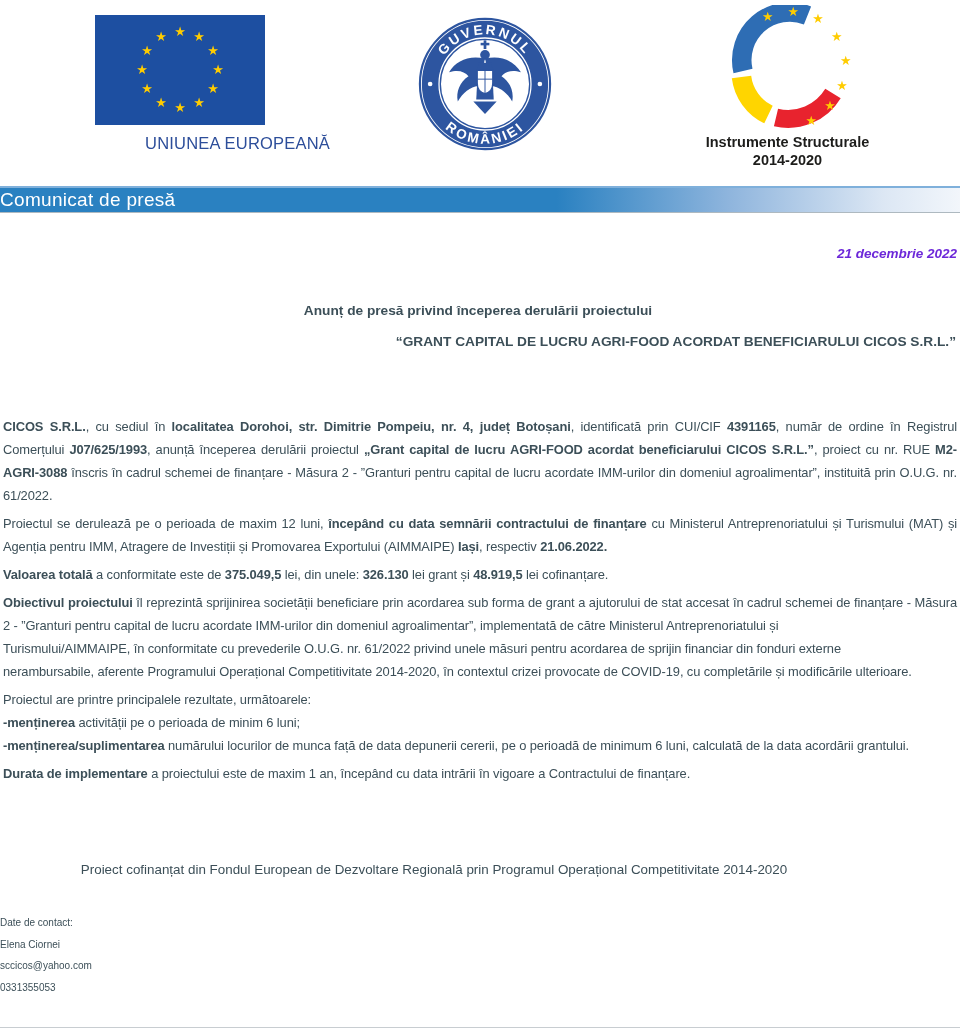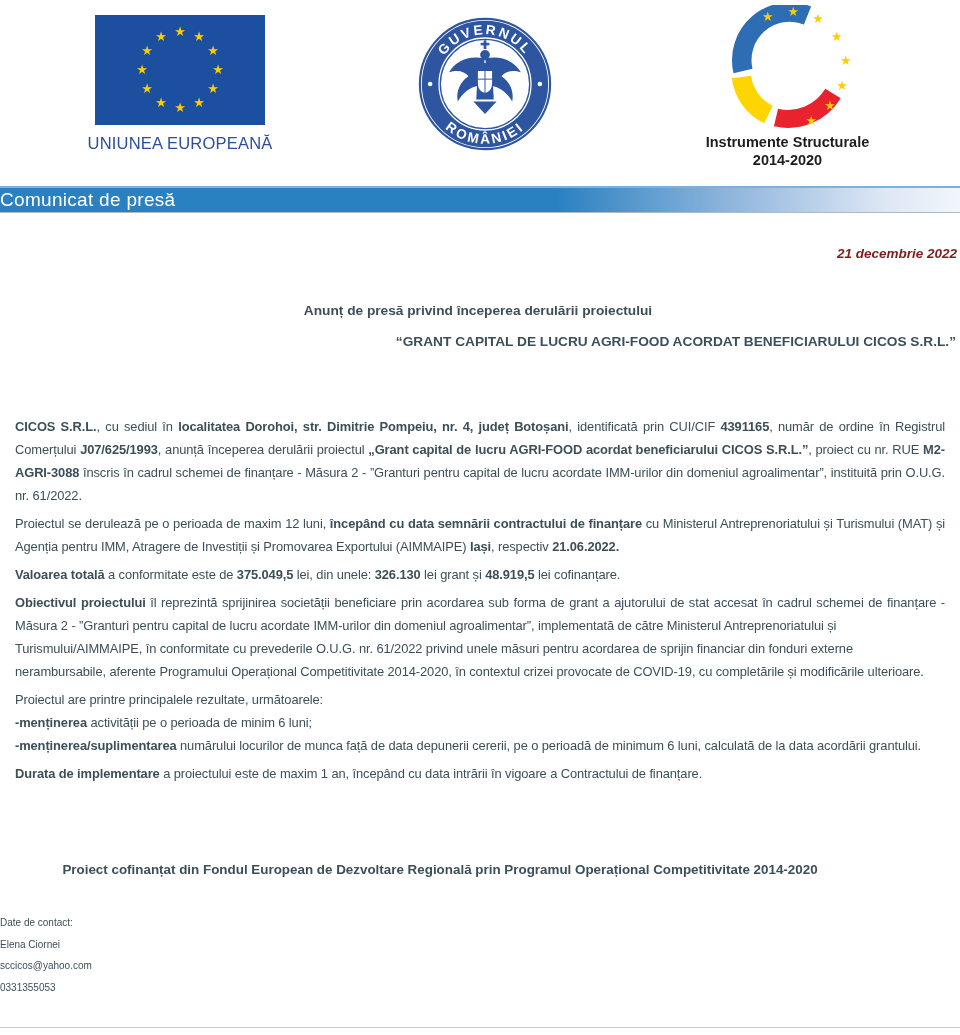--- a/index.html
+++ b/index.html
@@ -4,50 +4,50 @@
 <style>
   html,body{margin:0;padding:0;background:#fff;}
   .page{position:relative;width:960px;height:1035px;background:#fff;overflow:hidden;
         font-family:"Liberation Sans",sans-serif;color:#3C4F58;}
 
   
   .eu-block{position:absolute;left:95px;top:15px;width:170px;}
   .eu-flag{position:relative;width:170px;height:110px;background:#1D4FA1;}
   .eu-flag .st{position:absolute;width:16px;height:16px;line-height:16px;text-align:center;
                font-size:13px;color:#FFCC00;font-family:"DejaVu Sans",sans-serif;}
-  .eu-caption{width:300px;margin:9px 0 0 -65px;text-align:center;font-size:16.5px;
+  .eu-caption{width:300px;margin:9px 0 0 -65px;text-align:right;font-size:16.5px;
               letter-spacing:.2px;color:#2D4E9A;white-space:nowrap;}
 
   .gov-block{position:absolute;left:417px;top:16px;}
 
   .is-block{position:absolute;left:700px;top:5px;width:175px;text-align:center;}
   .is-block svg{display:block;margin:0 auto;}
   .is-cap{font-size:14.5px;font-weight:bold;color:#1D1D1B;line-height:18px;white-space:nowrap;}
   .is-star{font-size:17px;fill:#FFCC00;text-anchor:middle;font-family:"DejaVu Sans",sans-serif;}
 
   
   .banner{position:absolute;left:0;top:186px;width:960px;height:24px;line-height:24px;
           text-align:left;color:#fff;font-size:19px;letter-spacing:.3px;
           border-top:2px solid #7FB0DB;border-bottom:1px solid #AEB9C0;
           background:linear-gradient(to right,#2A81C1 0%,#2A81C1 58%,#8FB5DD 76%,#DCE7F4 92%,#F2F6FB 100%);}
 
   
   .date{position:absolute;top:246px;right:3px;font-size:13.5px;font-weight:bold;
-        font-style:italic;color:#7f1d1d;}
+        font-style:italic;color:#6d28d9;}
   .heading{position:absolute;left:0;top:303px;width:956px;text-align:center;
            font-weight:bold;font-size:13.7px;}
   .heading .h2{margin-top:16px;text-align:right;}
 
   
   .pr-body{position:absolute;left:3px;top:415px;width:954px;font-size:12.9px;
            line-height:23px;letter-spacing:-0.1px;text-align:justify;}
-  .pr-body p{margin:0 12px 5px;}
+  .pr-body p{margin:0 0 5px;}
 
-  .foot-note{position:absolute;left:10px;top:862px;width:860px;text-align:center;
-             font-weight:bold;font-size:13.4px;}
+  .foot-note{position:absolute;left:4px;top:862px;width:860px;text-align:center;
+             font-weight:normal;font-size:13.4px;}
   .contact{position:absolute;left:0;top:912px;width:960px;text-align:left;
            font-size:10px;line-height:21.5px;}
   .bottom-rule{position:absolute;left:0;right:0;bottom:7px;height:1px;background:#C8CDD1;}
 </style>
 </head>
 <body>
 
 <div class="page">
 
   <div class="eu-block">

